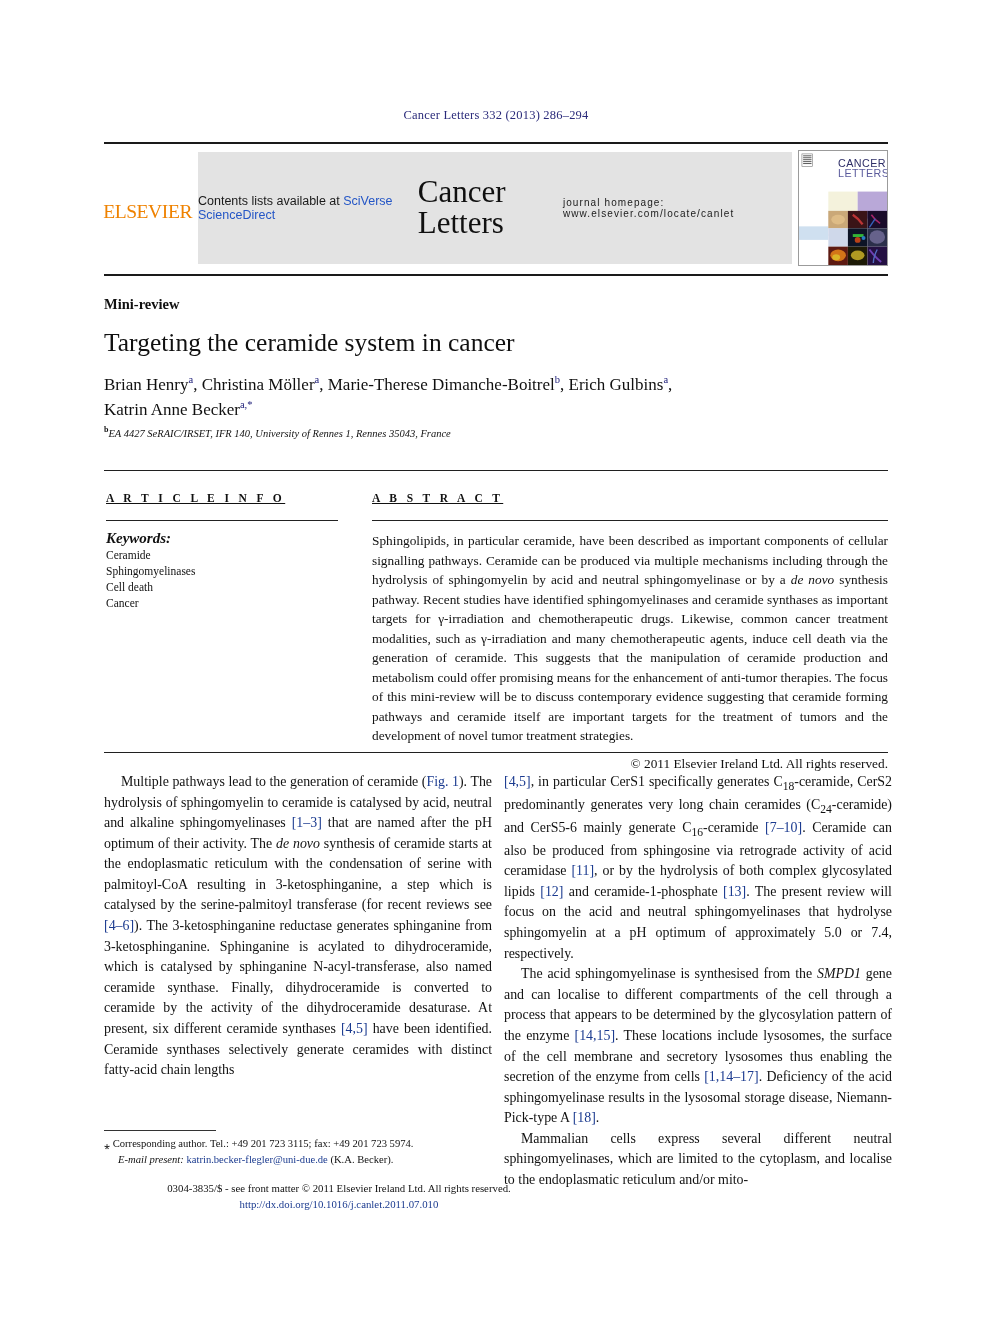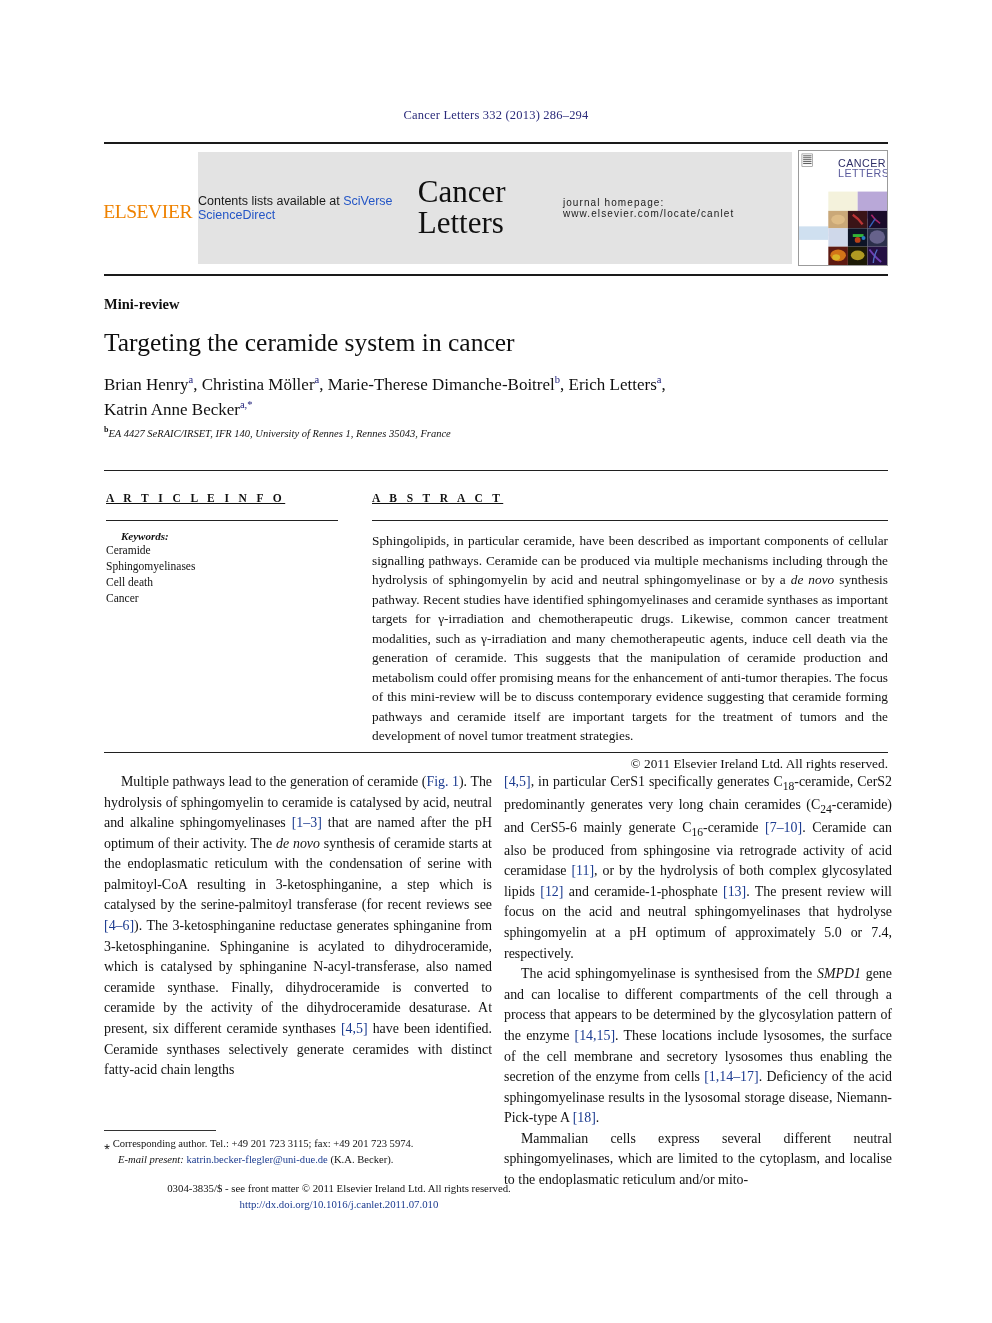--- a/index.html
+++ b/index.html
@@ -168,24 +168,23 @@
   }
   .info-rule {
     border-top: 1px solid #222;
     margin-top: 16px;
     margin-bottom: 9px;
   }
   .kw-head {
     font-family: "Liberation Serif", serif;
     font-style: italic;
     font-weight: bold;
-    font-size: 11px;
+    font-size: 15px;
     color: #111;
     margin-bottom: 1px;
-    margin-left: 15px;
   }
   .kw-item {
     font-family: "Liberation Serif", serif;
     font-size: 11.5px;
     color: #111;
     line-height: 1.38;
   }
 
   .abstract-col {
     position: absolute;
@@ -389,21 +388,21 @@
           <path d="M80 102 q-4 8 -4 14" stroke="#5a7ed8" stroke-width="1.4" fill="none"></path>
         </g>
       </svg>
     </div>
   </div>
 
   <div class="article-type">Mini-review</div>
   <div class="paper-title">Targeting the ceramide system in cancer</div>
 
   <div class="authors">
-    <span id="authors-line-1"><span>Brian Henry</span><sup>a</sup>, <span>Christina Möller</span><sup>a</sup>, <span>Marie-Therese Dimanche-Boitrel</span><sup>b</sup>, <span>Erich Letters</span><sup>a</sup>,</span><br>
+    <span id="authors-line-1"><span>Brian Henry</span><sup>a</sup>, <span>Christina Möller</span><sup>a</sup>, <span>Marie-Therese Dimanche-Boitrel</span><sup>b</sup>, <span>Erich Gulbins</span><sup>a</sup>,</span><br>
     <span id="authors-line-2"><span>Katrin Anne Becker</span><sup>a,*</sup></span>
   </div>
 
   <div class="affiliations">
     <div>
       <sup>b</sup><span>EA 4427 SeRAIC/IRSET, IFR 140, University of Rennes 1, Rennes 35043, France</span>
     </div>
   </div>
 
   <div class="rule-thin" style="top:470px"></div>

